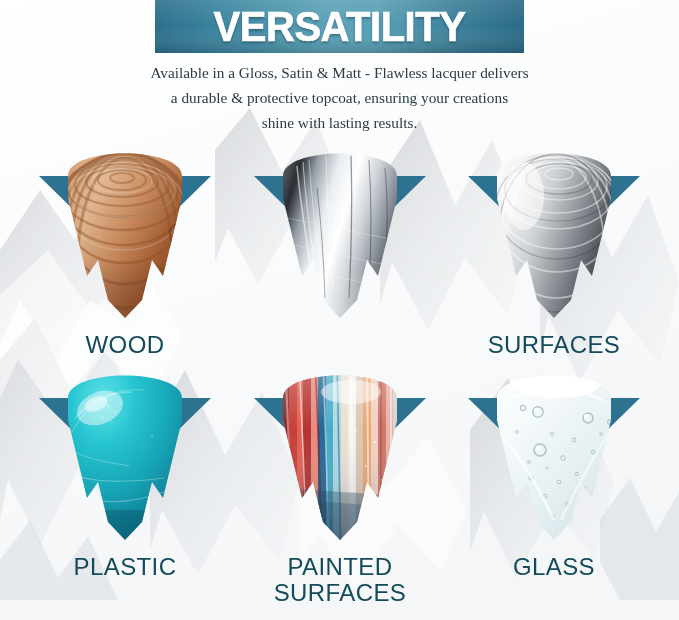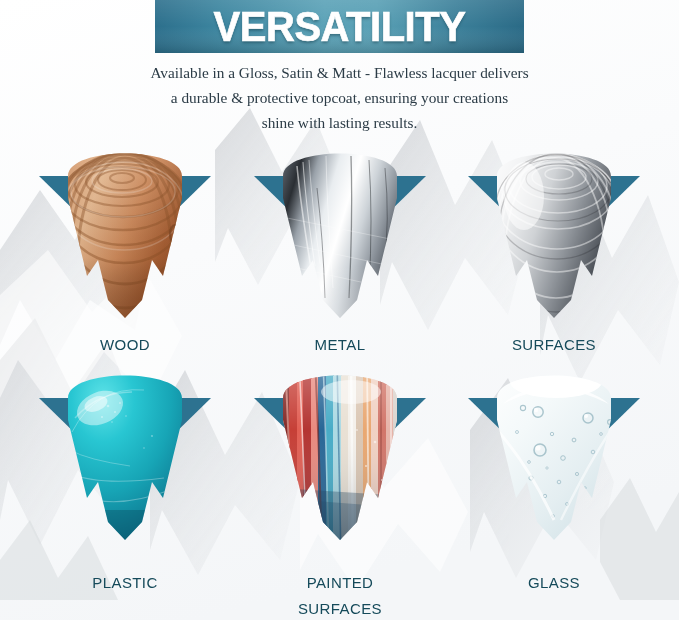--- a/index.html
+++ b/index.html
@@ -88,29 +88,29 @@
     top: 0;
     width: 226px;
     height: 180px;
   }
   .card-label {
     position: absolute;
     left: 0;
     width: 226px;
     text-align: center;
     color: #154a5a;
-    font-size: 15px;
+    font-size: 24px;
     font-family: "Liberation Sans", sans-serif;
     font-weight: normal;
     letter-spacing: 0.4px;
     line-height: 26px;
     white-space: pre-line;
   }
   .card.r1 .card-label { top: 184px; }
-  .card.r2 .card-label { top: 200px; }
+  .card.r2 .card-label { top: 184px; }
 
   .c0 { left: 12px; }
   .c1 { left: 227px; }
   .c2 { left: 441px; }
   .r1 { top: 0px; }
   .r2 { top: 222px; }
 </style>
 </head>
 <body>
 
@@ -297,21 +297,20 @@
           <path d="M90,40 Q96,90 98,150" stroke-width="0.9"></path>
         </g>
         <g stroke="#ffffff" stroke-opacity="0.4" fill="none" stroke-width="0.7">
           <path d="M60,70 L168,92"></path>
           <path d="M62,96 L164,118"></path>
           <path d="M70,120 L152,138"></path>
         </g>
         <rect x="40" y="118" width="150" height="72" fill="url(#metBottom)"></rect>
       </g>
     </svg>
-    <div class="card-label">METAL</div>
   </div>
 
   <div class="card r1 c2">
     <svg class="card-art" viewBox="0 0 226 180">
       <defs>
         <clipPath id="clipC">
             <path d="M56,28 C56,-2 170,-2 170,28 L170,50 L151,128 L140,112 L130,152 L113,170 L96,152 L86,112 L75,128 L56,50 Z"></path>
           </clipPath>
         <linearGradient id="cerG" x1="0" y1="0.15" x2="1" y2="0.6">
           <stop offset="0" stop-color="#ffffff"></stop>

